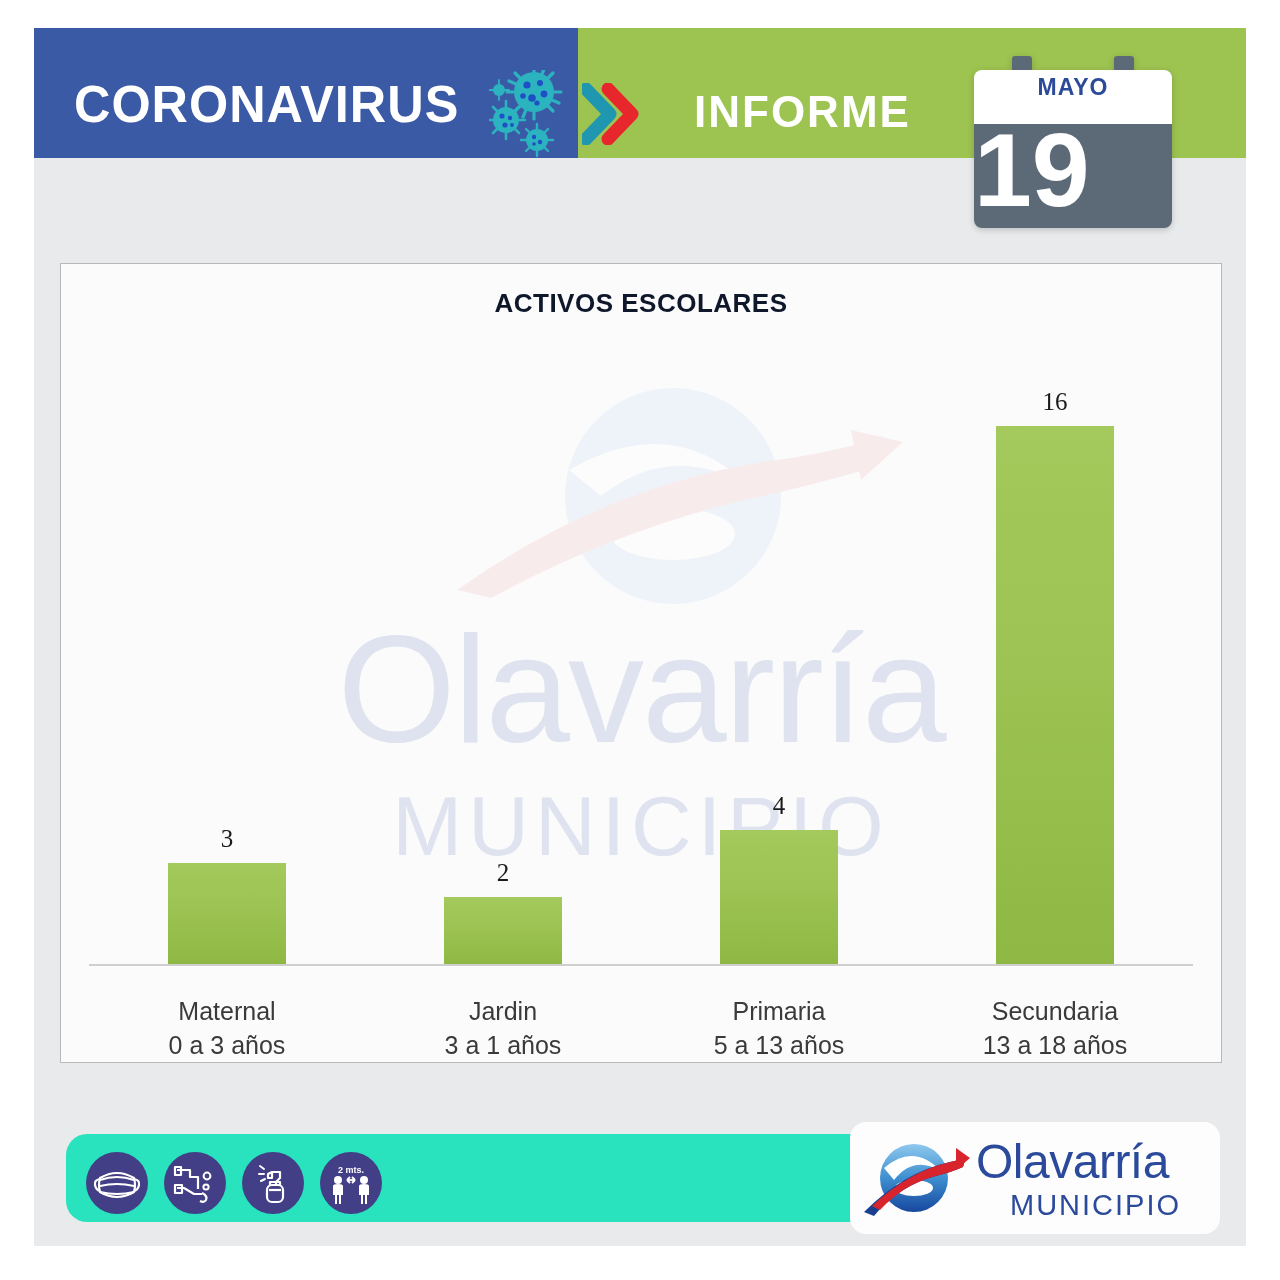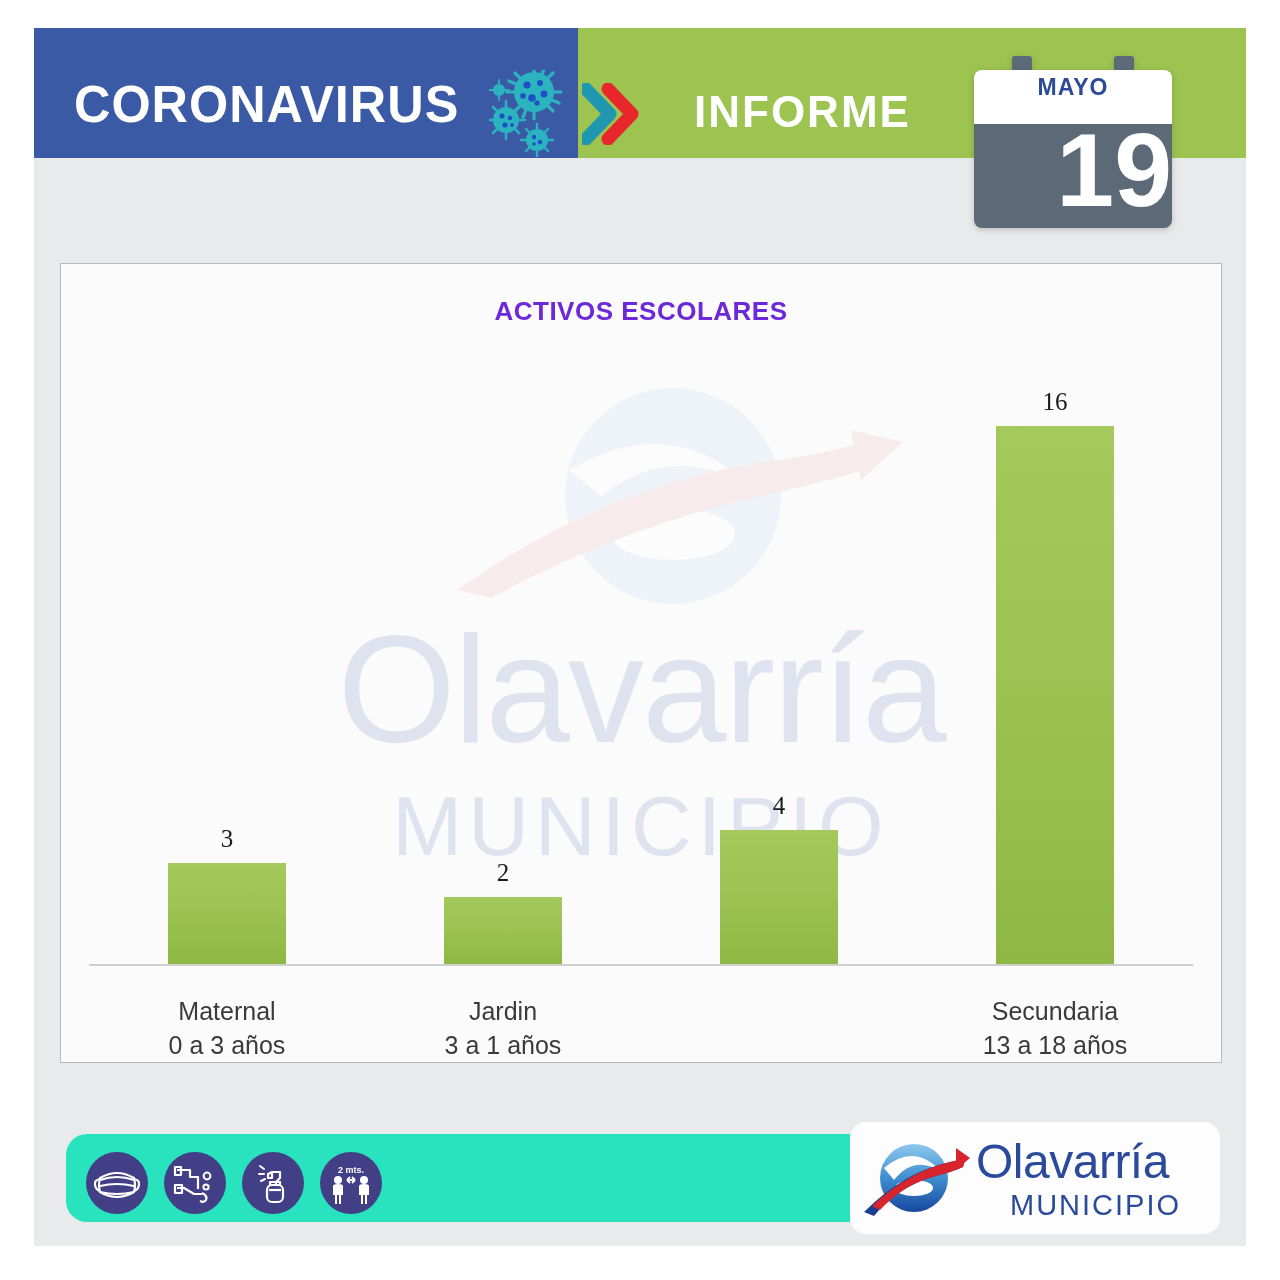--- a/index.html
+++ b/index.html
@@ -89,41 +89,40 @@
     letter-spacing:1px;
   }
   .cal-body{
     position:absolute;left:0;top:68px;
     width:198px;height:104px;
     background:#5c6a78;
     border-radius:0 0 8px 8px;
   }
   .cal-day{
     position:absolute;left:0;top:60px;width:198px;
-    text-align:right;
+    text-align:left;
     font-size:104px;font-weight:bold;color:#ffffff;
     line-height:104px;
     top:62px;
   }
 
   
   .chart-panel{
     position:absolute;
     left:60px;top:263px;
     width:1160px;height:798px;
     background:#fbfbfb;
     border:1px solid #b9b9b9;
     overflow:hidden;
   }
   .chart-title{
     position:absolute;left:0;top:24px;width:100%;
     text-align:center;
-    font-size:26px;font-weight:bold;color:#6d28d9;
+    font-size:26px;font-weight:bold;color:#0f172a;
     letter-spacing:0.5px;
-    margin-top:8px;
   }
   
   .watermark{
     position:absolute;
     left:0;top:0;width:100%;height:100%;
     pointer-events:none;
   }
   .wm-logo{
     position:absolute;left:390px;top:120px;
     width:470px;height:230px;
@@ -385,20 +384,24 @@
     <div class="axis-line"></div>
     <div class="cat-labels" id="cats">
         <div class="cat" style="left: 0px;">
           <div class="l1">Maternal</div>
           <div class="l2">0 a 3 años</div>
         </div>
         <div class="cat" style="left: 276px;">
           <div class="l1">Jardin</div>
           <div class="l2">3 a 1 años</div>
         </div>
+        <div class="cat" style="left: 552px;">
+          <div class="l1">Primaria</div>
+          <div class="l2">5 a 13 años</div>
+        </div>
         <div class="cat" style="left: 828px;">
           <div class="l1">Secundaria</div>
           <div class="l2">13 a 18 años</div>
         </div>
       </div>
   </div>
 
   <div class="footer">
     <div class="prev-bar">
 

